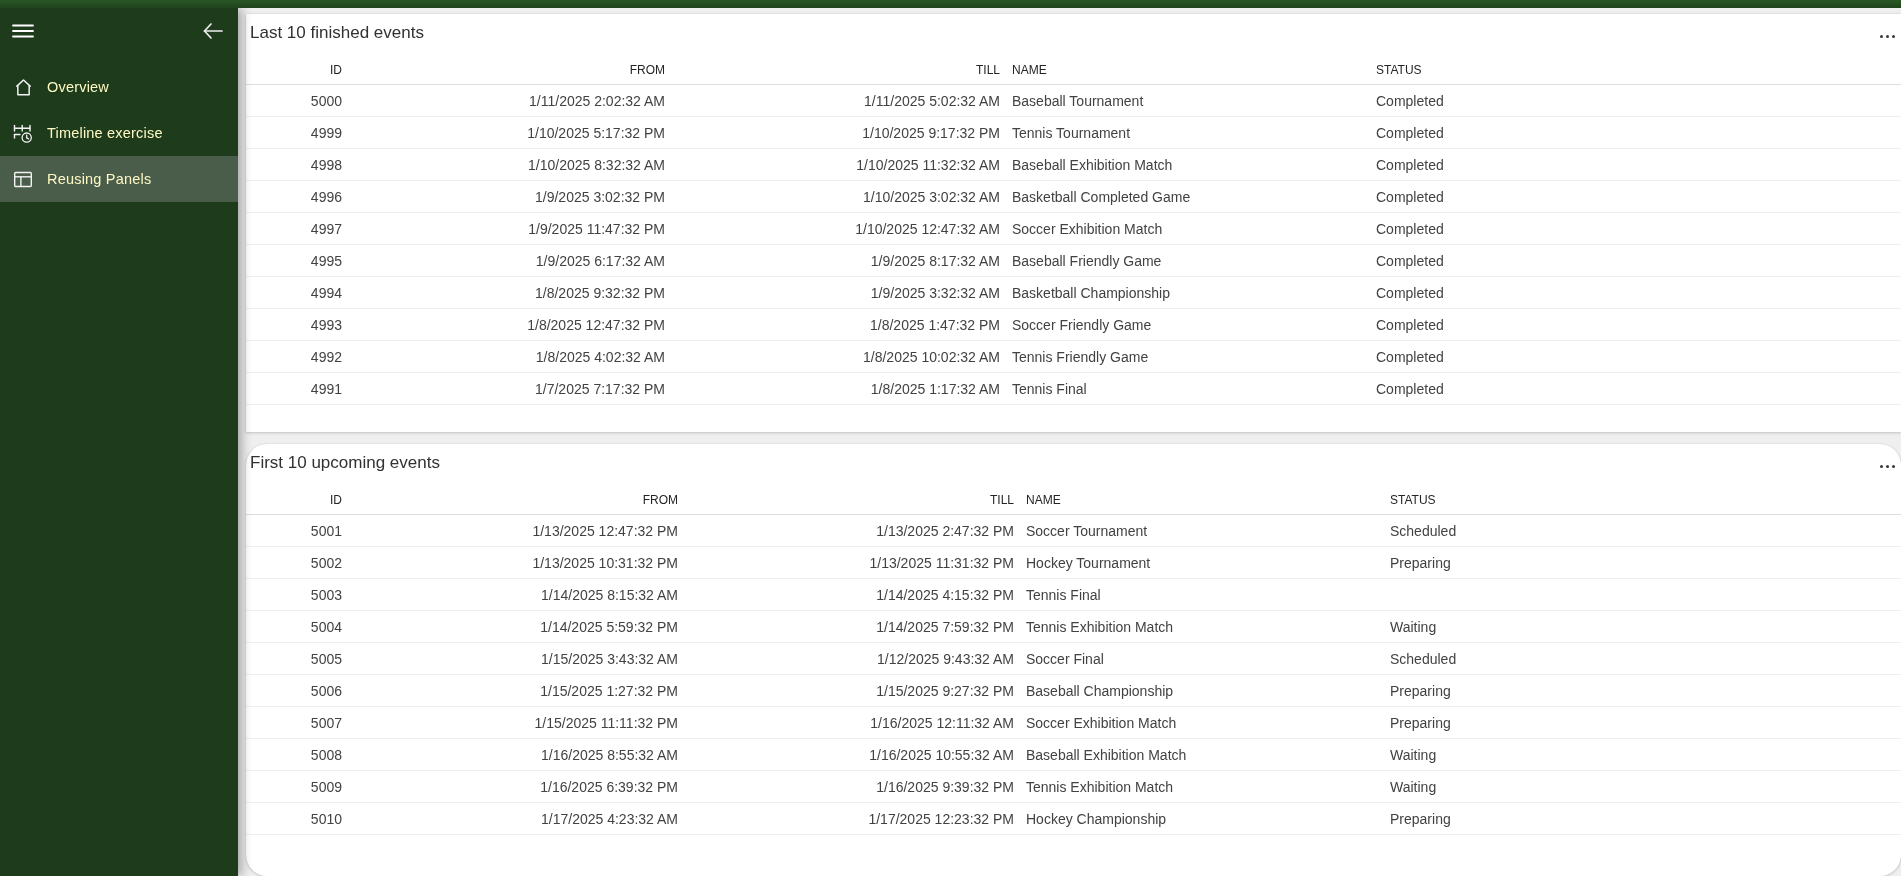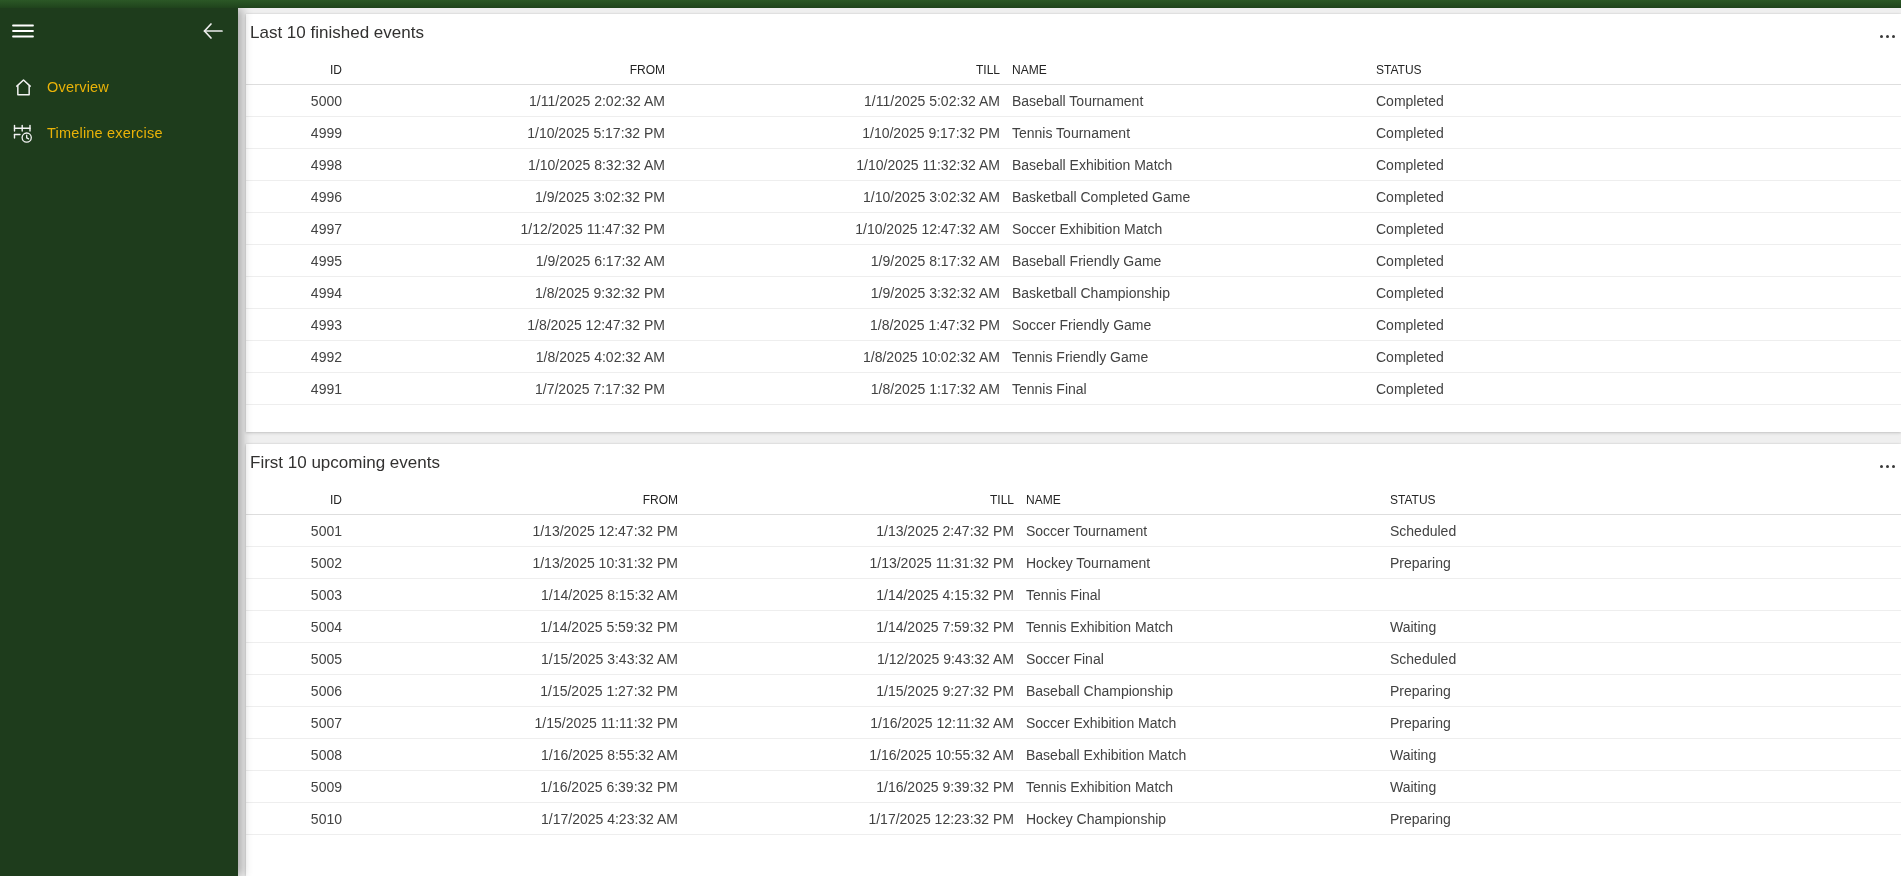--- a/index.html
+++ b/index.html
@@ -32,21 +32,21 @@
     position:absolute; width:34px; height:34px; top:6px;
     display:flex; align-items:center; justify-content:center;
     cursor:pointer; background:transparent; border:none; padding:0;
   }
   .hamburger-btn { left:6px; }
   .collapse-btn { left:196px; }
   .nav { margin-top:8px; }
   .nav-item {
     height:46px; display:flex; align-items:center;
     padding-left:12px; cursor:pointer;
-    font-size:14.5px; color:#eab308;
+    font-size:14.5px; color:#fef9c3;
   }
   .nav-item.selected { background:#4a5d4a; }
   .nav-item .nav-icon {
     width:22px; height:22px; margin-right:13px; flex:0 0 22px;
     display:flex; align-items:center; justify-content:center;
   }
   .nav-item .nav-label { white-space:nowrap; letter-spacing:.2px; }
 
   
   .main {
@@ -55,21 +55,21 @@
     padding:6px 0 0 8px;
     display:flex; flex-direction:column; gap:12px;
   }
   .card {
     position:relative; background:#ffffff;
     box-shadow:0 1px 3px rgba(0,0,0,.16), 0 0 2px rgba(0,0,0,.10);
     padding-top:8px;
     overflow:hidden;
   }
   .card-finished { height:418px; flex:0 0 418px; }
-  .card-upcoming { flex:1 1 auto; }
+  .card-upcoming { flex:1 1 auto;border-radius:21px; }
 
   .card-title {
     margin:0 9px 0 4px; font-size:17px; font-weight:400; color:#323130;
     line-height:22px; height:22px;
   }
   .more-btn {
     position:absolute; top:14px; right:4px; height:16px;
     display:flex; align-items:center; gap:3px;
     background:transparent; border:none; cursor:pointer; padding:2px;
   }
@@ -150,20 +150,32 @@
               <path d="M2 11.5 V15"></path>
             </g>
             <g fill="none" stroke="#f3f3f3" stroke-width="1.3">
               <circle cx="14.2" cy="14.6" r="4.6"></circle>
               <path d="M14.2 12.2 V14.8 L16.1 15.9" stroke-linecap="round"></path>
             </g>
           </svg>
         </span>
         <span class="nav-label">Timeline exercise</span>
       </div>
+      <div class="nav-item selected">
+        <span class="nav-icon">
+          <svg width="22" height="21" viewBox="0 0 21 21">
+            <g fill="none" stroke="#f3f3f3" stroke-width="1.4" stroke-linejoin="round">
+              <rect x="2.2" y="3.5" width="16.6" height="14" rx="1"></rect>
+              <path d="M2.2 7.8 H18.8"></path>
+              <path d="M8.4 7.8 V17.5"></path>
+            </g>
+          </svg>
+        </span>
+        <span class="nav-label">Reusing Panels</span>
+      </div>
     </nav>
 </div>
 
 <div class="main">
 
   <section class="card card-finished">
     <h2 class="card-title">Last 10 finished events</h2>
     <button class="more-btn">
       <span style="display:flex;gap:3px;">
           <i></i>
@@ -202,21 +214,21 @@
         </div>
         <div class="grid-row">
           <span>4996</span>
           <span>1/9/2025 3:02:32 PM</span>
           <span>1/10/2025 3:02:32 AM</span>
           <span>Basketball Completed Game</span>
           <span>Completed</span>
         </div>
         <div class="grid-row">
           <span>4997</span>
-          <span>1/12/2025 11:47:32 PM</span>
+          <span>1/9/2025 11:47:32 PM</span>
           <span>1/10/2025 12:47:32 AM</span>
           <span>Soccer Exhibition Match</span>
           <span>Completed</span>
         </div>
         <div class="grid-row">
           <span>4995</span>
           <span>1/9/2025 6:17:32 AM</span>
           <span>1/9/2025 8:17:32 AM</span>
           <span>Baseball Friendly Game</span>
           <span>Completed</span>

